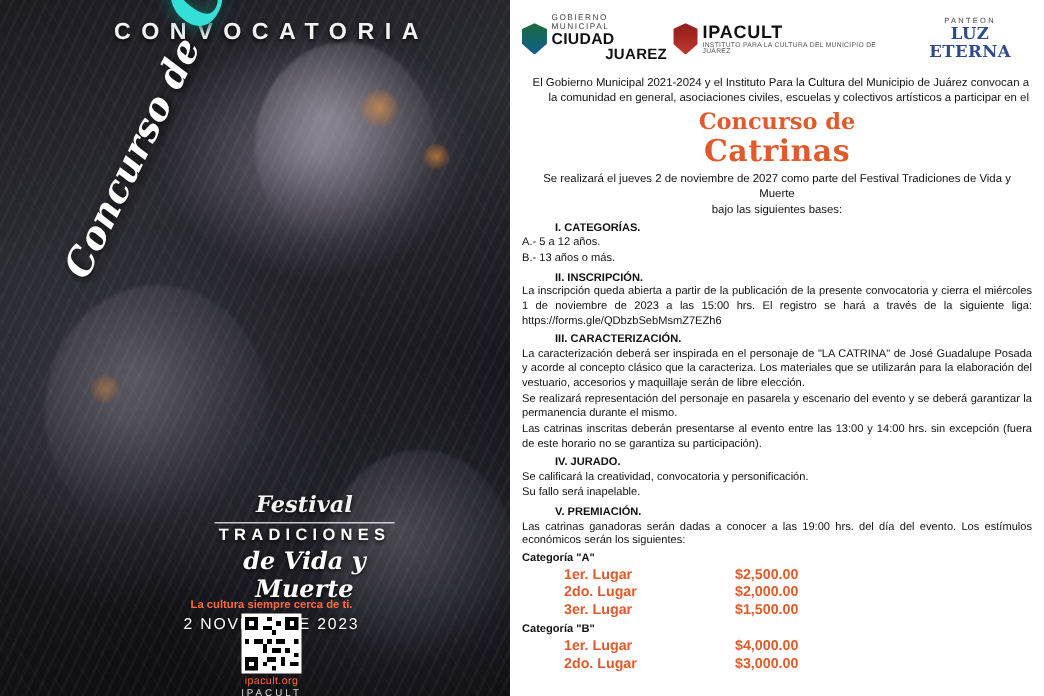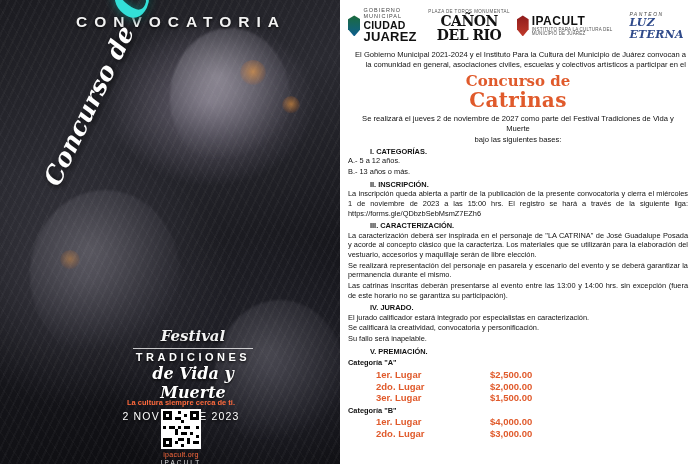--- a/index.html
+++ b/index.html
@@ -80,21 +80,21 @@
   }
   .script .big{
     font-size:48px;
     color:#33e0d8;
     letter-spacing:1px;
     text-shadow:0 0 10px rgba(40,220,210,.55), 0 2px 7px rgba(0,0,0,.9);
   }
 
   .fest-logo{
     position:absolute;
-    left:118px;bottom:62px;
+    left:128px;bottom:62px;
     width:150px;text-align:center;
     color:#fff;
   }
   .fest-logo .fl1{
     font-family:"DejaVu Serif", serif;
     font-style:italic;font-size:15px;font-weight:700;
     color:#f3f3f3;
     text-shadow:0 1px 3px #000;
   }
   .fest-logo .fl2{
@@ -156,36 +156,36 @@
   .logo-cell{display:flex;align-items:center;gap:3px;}
   .crest{
     width:17px;height:21px;
     background:linear-gradient(#1b6b3a,#0e5f8e);
     clip-path:polygon(50% 0,100% 18%,100% 65%,50% 100%,0 65%,0 18%);
   }
   .crest.red{background:linear-gradient(#8d1b1b,#c0392b);}
   .mj-txt{line-height:1.02;}
   .mj-txt .t1{font-size:5.5px;letter-spacing:1px;color:#444;}
   .mj-txt .t2{font-size:10.5px;font-weight:700;color:#111;letter-spacing:.2px;}
-  .mj-txt .t3{font-size:13px;font-weight:700;color:#111;letter-spacing:.2px;}
+  .mj-txt .t3{font-size:10px;font-weight:700;color:#111;letter-spacing:.2px;text-align:right;}
 
   .cdrl{
     text-align:center;line-height:1;
   }
   .cdrl .c1{font-size:4.5px;letter-spacing:.4px;color:#555;}
   .cdrl .c2{
     font-family:"DejaVu Serif", serif;
     font-weight:700;font-size:14px;letter-spacing:-.5px;color:#111;
   }
 
   .ipacult{line-height:1.02;}
   .ipacult .i1{font-size:12px;font-weight:700;letter-spacing:.5px;color:#111;}
   .ipacult .i2{font-size:4.5px;color:#555;letter-spacing:.2px;}
 
-  .luz{line-height:1.05;font-style:italic;}
+  .luz{text-align:center;line-height:1.05;}
   .luz .l1{font-size:5px;letter-spacing:1.5px;color:#444;}
   .luz .l2{
     font-family:"DejaVu Serif", serif;
     font-size:11px;color:#2f4a8a;font-weight:700;letter-spacing:.3px;
   }
 
   .intro{
     text-align:right;
     font-size:7.6px;
     line-height:1.32;
@@ -310,24 +310,20 @@
     <div class="logobar">
       <div class="logo-cell">
         <div class="crest"></div>
         <div class="mj-txt">
           <div class="t1">GOBIERNO MUNICIPAL</div>
           <div class="t2">CIUDAD</div>
           <div class="t3">JUAREZ</div>
         </div>
       </div>
 
-      <div class="cdrl">
-        <div class="c1">PLAZA DE TOROS MONUMENTAL</div>
-        <div class="c2">CAÑON DEL RIO</div>
-      </div>
 
       <div class="logo-cell">
         <div class="crest red"></div>
         <div class="ipacult">
           <div class="i1">IPACULT</div>
           <div class="i2">INSTITUTO PARA LA CULTURA DEL MUNICIPIO DE JUÁREZ</div>
         </div>
       </div>
 
       <div class="luz">
@@ -354,25 +350,25 @@
 
       <div class="sec-h">II. INSCRIPCIÓN.</div>
       <p>La inscripción queda abierta a partir de la publicación de la presente convocatoria y cierra el miércoles 1 de noviembre de 2023 a las 15:00 hrs. El registro se hará a través de la siguiente liga: https://forms.gle/QDbzbSebMsmZ7EZh6</p>
 
       <div class="sec-h">III. CARACTERIZACIÓN.</div>
       <p>La caracterización deberá ser inspirada en el personaje de "LA CATRINA" de José Guadalupe Posada y acorde al concepto clásico que la caracteriza. Los materiales que se utilizarán para la elaboración del vestuario, accesorios y maquillaje serán de libre elección.</p>
       <p>Se realizará representación del personaje en pasarela y escenario del evento y se deberá garantizar la permanencia durante el mismo.</p>
       <p>Las catrinas inscritas deberán presentarse al evento entre las 13:00 y 14:00 hrs. sin excepción (fuera de este horario no se garantiza su participación).</p>
 
       <div class="sec-h">IV. JURADO.</div>
-      <p>El jurado calificador estará integrado por especialistas en caracterización.</p>
       <p>Se calificará la creatividad, convocatoria y personificación.</p>
       <p>Su fallo será inapelable.</p>
 
       <div class="sec-h">V. PREMIACIÓN.</div>
+      <p>Las catrinas ganadoras serán dadas a conocer a las 19:00 hrs. del día del evento. Los estímulos económicos serán los siguientes:</p>
 
       <div class="cat-label">Categoría "A"</div>
       <div class="prizes">
         <div class="prize-row">
           <span class="pl">1er. Lugar</span>
           <span class="pv">$2,500.00</span>
         </div>
         <div class="prize-row">
           <span class="pl">2do. Lugar</span>
           <span class="pv">$2,000.00</span>

